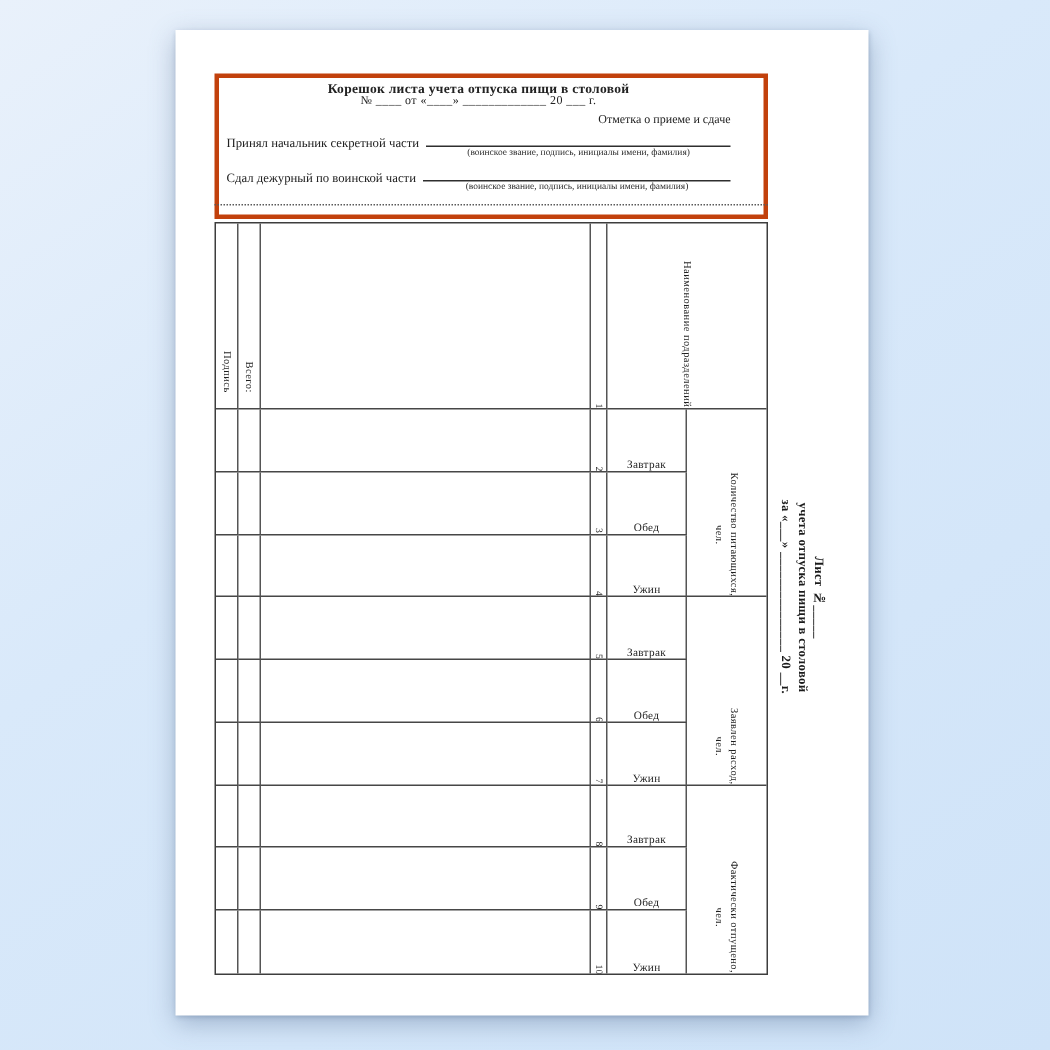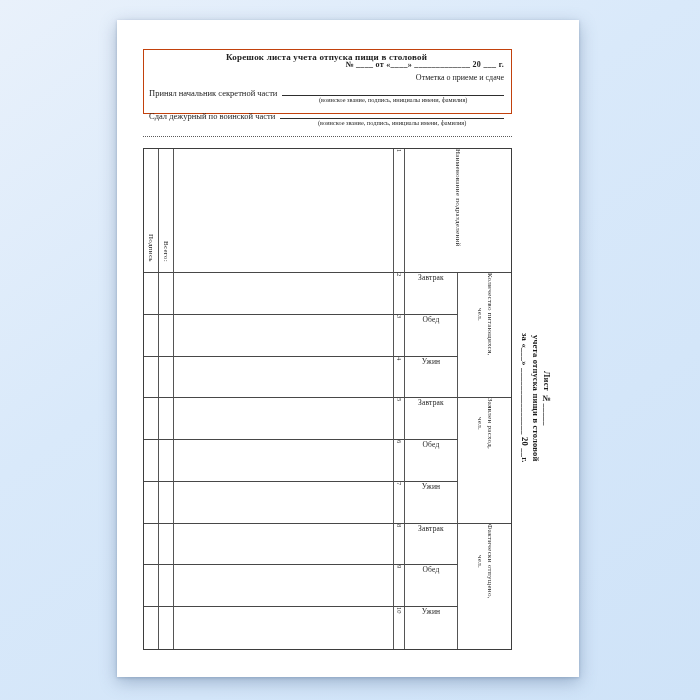--- a/index.html
+++ b/index.html
@@ -13,26 +13,26 @@
     background:linear-gradient(145deg,#e9f1fb 0%,#d9e9fa 40%,#cfe3f8 100%);
   }
   .page{
     position:absolute;left:117px;top:20px;
     width:462px;height:657px;
     background:#ffffff;
     box-shadow:0 5px 16px rgba(90,115,150,.45), 0 1px 3px rgba(90,115,150,.35);
   }
   
   .stub{
-    position:absolute;left:26px;top:29px;width:369px;height:65px;
-    border:1px solid #c2410c;box-sizing:border-box;
-    padding:3px 7px 0 5px;
+    position:absolute;left:26px;top:29px;width:369px;height:97px;
+    border:3px solid #c2410c;box-sizing:border-box;
+    padding:3px 22px 0 5px;
   }
   .stub-title{text-align:center;font-weight:bold;font-size:9px;line-height:9px;letter-spacing:.2px;}
-  .stub-number{text-align:right;font-weight:bold;font-size:8px;line-height:8px;margin-top:-1px;letter-spacing:.3px;}
+  .stub-number{text-align:center;font-weight:normal;font-size:8px;line-height:8px;margin-top:-1px;letter-spacing:.3px;}
   .stub-subtitle{text-align:right;font-size:8px;line-height:9px;margin-top:4px;}
   .sig-row{display:flex;align-items:flex-end;height:14px;margin-top:2px;}
   .sig-row.second{margin-top:9px;}
   .sig-label{white-space:nowrap;font-weight:normal;font-size:8.5px;line-height:9px;}
   .sig-line{
     flex:1;margin-left:5px;position:relative;align-self:flex-end;
     border-bottom:1px solid #2e2e2e;height:0;bottom:2px;
   }
   .sig-hint{
     position:absolute;left:0;right:0;top:1px;
@@ -50,21 +50,21 @@
     width:367px;height:500px;
     display:grid;
     grid-template-columns:15px 15px 220px 11px 53px 53px;
     grid-template-rows:124px repeat(9,1fr);
     border:1.5px solid #3d3d3d;
     background:#fff;
   }
   .cell{
     border-right:1px solid #555;
     border-bottom:1.5px solid #474747;
-    display:flex;align-items:flex-start;justify-content:center;
+    display:flex;align-items:flex-end;justify-content:center;
     overflow:hidden;
   }
   .br0{border-right:none;}
   .bb0{border-bottom:none;}
   .bottom{align-items:flex-end;padding-bottom:10px;box-sizing:border-box;}
   .vt{writing-mode:vertical-rl;}
   .t7{font-size:7px;letter-spacing:.3px;color:#1e1e1e;}
   .num{font-size:6.5px;color:#1e1e1e;}
   .meal{font-size:7.5px;color:#1e1e1e;letter-spacing:.2px;}
   .grp-vt{writing-mode:vertical-rl;text-align:center;line-height:10px;font-size:7px;letter-spacing:.3px;color:#1e1e1e;}

